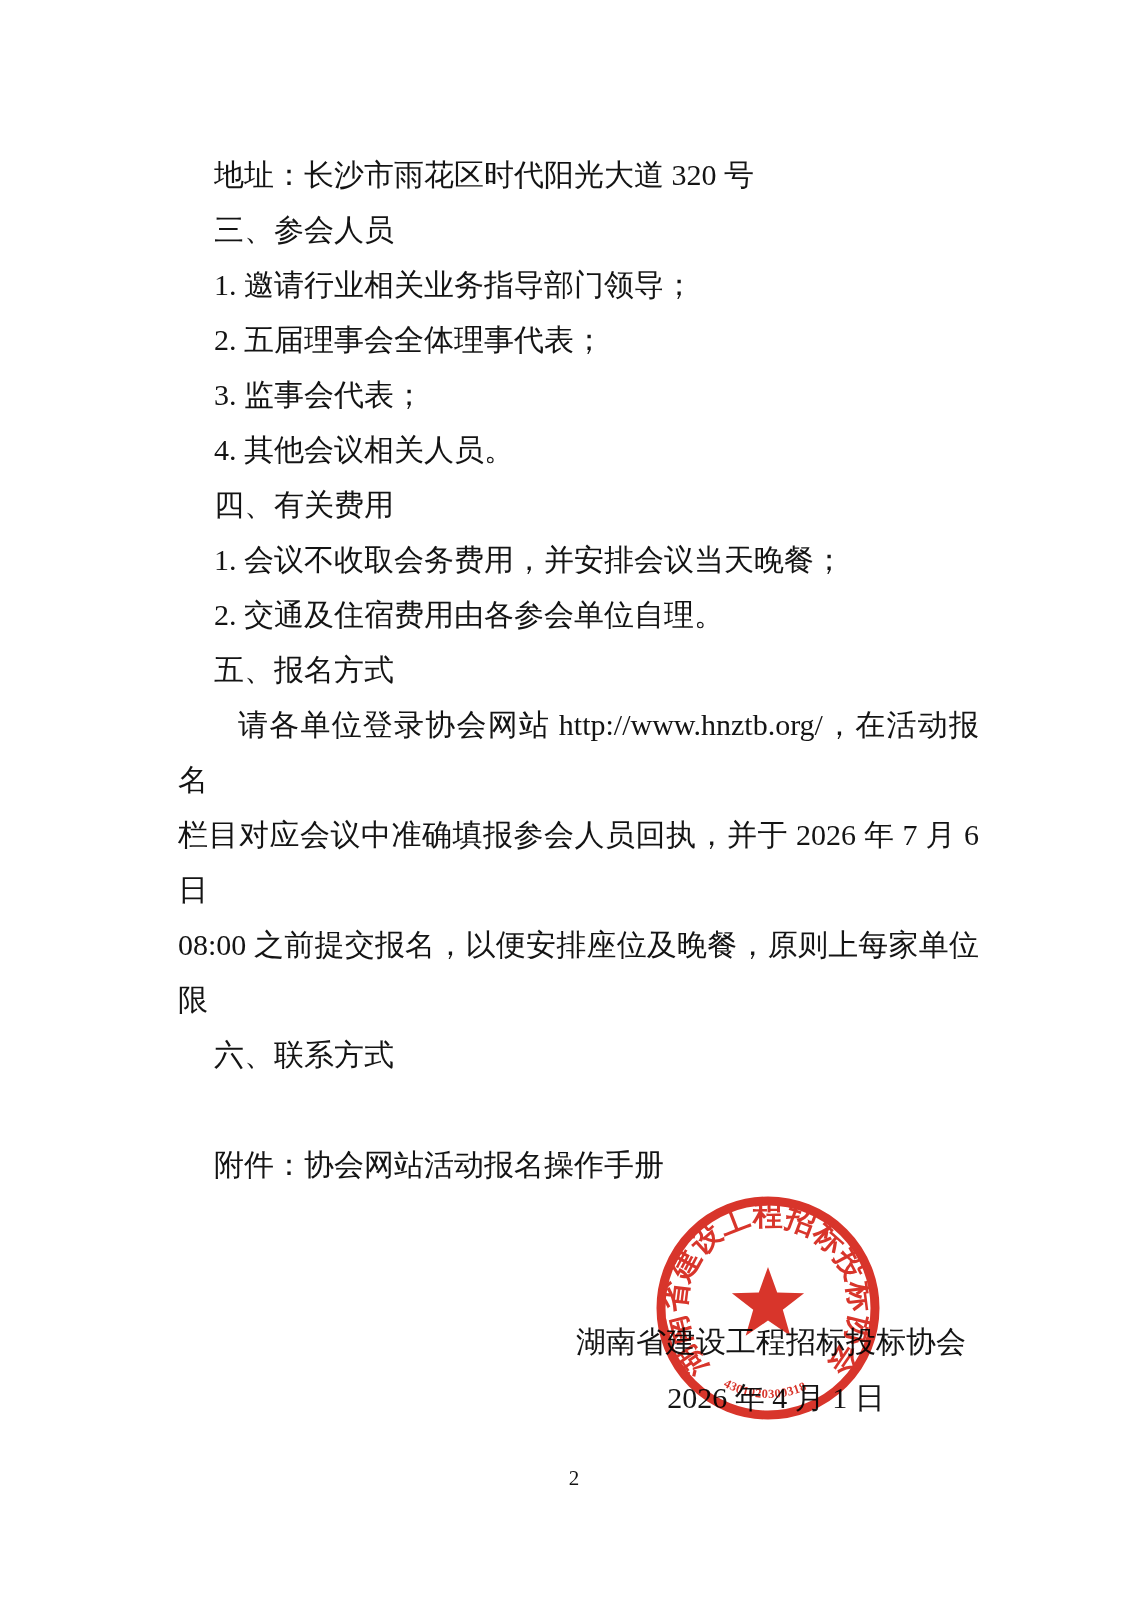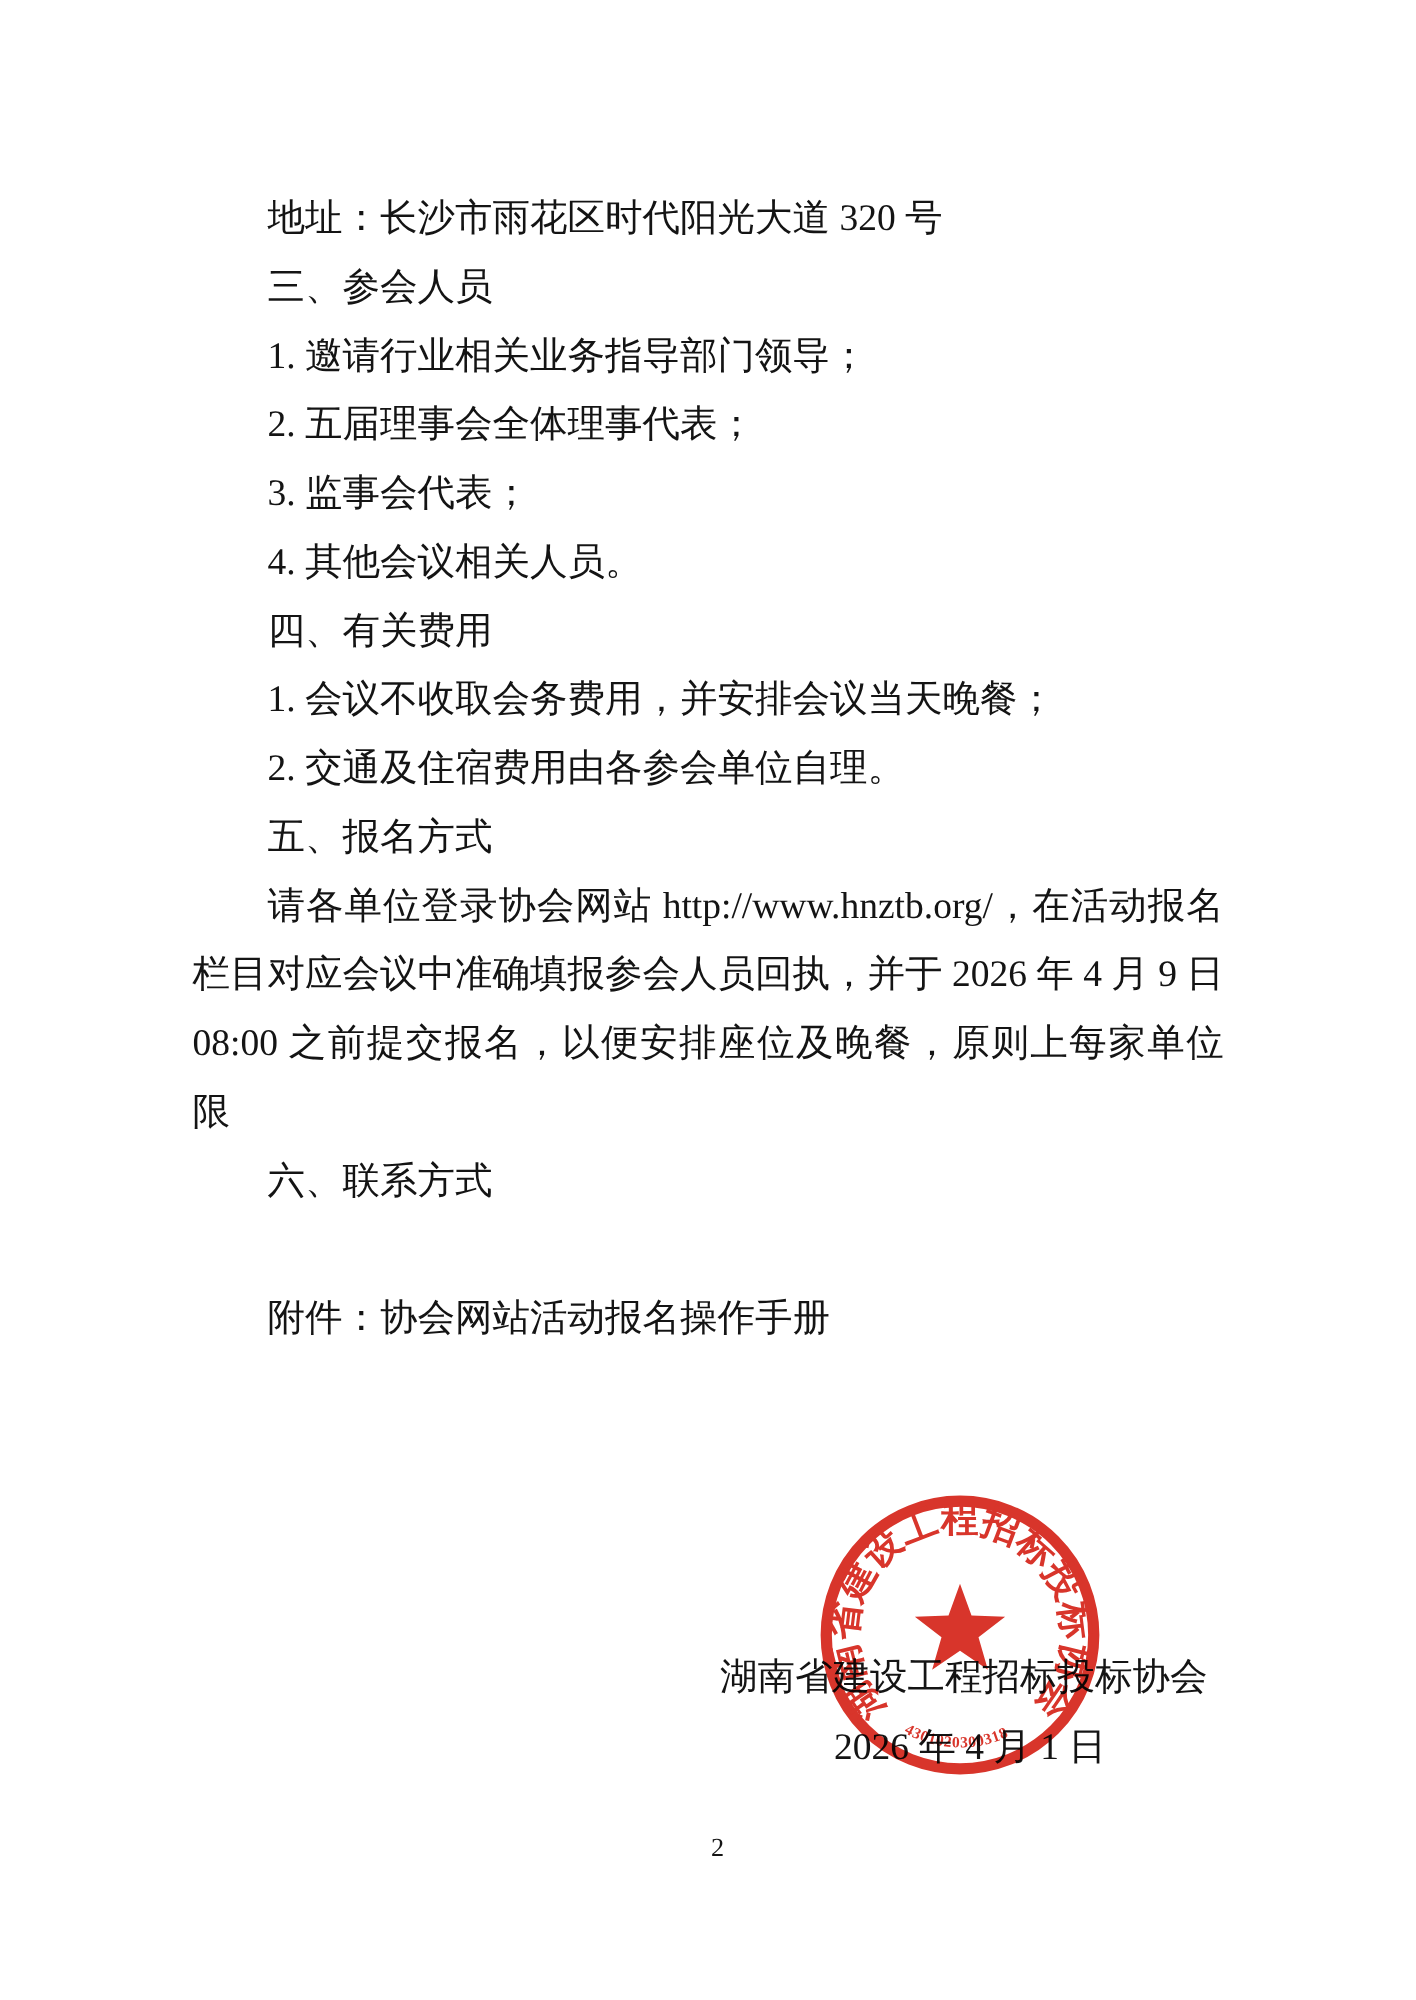--- a/index.html
+++ b/index.html
@@ -11,21 +11,21 @@
     font-family:"Liberation Serif","DejaVu Serif",serif;
     color:#141414;
   }
   .doc-body{
     position:absolute;left:154px;top:147px;width:825px;
     font-size:30px;line-height:55px;
   }
   .line{min-height:55px;}
   .indent{text-indent:60px;}
   .heading{text-indent:60px;font-weight:normal;}
-  .just{text-align:justify;text-align-last:justify;}
+  .just{text-align:justify;text-align-last:justify;margin-left:24px;}
   .sig-org{
     position:absolute;left:566px;top:1324px;width:410px;
     text-align:center;font-size:30px;line-height:36px;
   }
   .sig-date{
     position:absolute;left:658px;top:1380px;width:236px;
     text-align:center;font-size:30px;line-height:36px;
   }
   .page-num{
     position:absolute;left:558px;top:1464px;width:32px;
@@ -47,21 +47,21 @@
     <div class="line heading">三、参会人员</div>
     <div class="line indent">1. 邀请行业相关业务指导部门领导；</div>
     <div class="line indent">2. 五届理事会全体理事代表；</div>
     <div class="line indent">3. 监事会代表；</div>
     <div class="line indent">4. 其他会议相关人员。</div>
     <div class="line heading">四、有关费用</div>
     <div class="line indent">1. 会议不收取会务费用，并安排会议当天晚餐；</div>
     <div class="line indent">2. 交通及住宿费用由各参会单位自理。</div>
     <div class="line heading">五、报名方式</div>
     <div class="line indent just">请各单位登录协会网站 http://www.hnztb.org/，在活动报名</div>
-    <div class="line just">栏目对应会议中准确填报参会人员回执，并于 2026 年 4 月 9 日</div>
+    <div class="line just">栏目对应会议中准确填报参会人员回执，并于 2026 年 7 月 6 日</div>
     <div class="line just">08:00 之前提交报名，以便安排座位及晚餐，原则上每家单位限</div>
     <div class="line heading">六、联系方式</div>
     <div class="line"></div>
     <div class="line indent">附件：协会网站活动报名操作手册</div>
   </div>
 
   <div class="sig-org">湖南省建设工程招标投标协会</div>
   <div class="sig-date">2026 年 4 月 1 日</div>
 
   <svg class="seal" viewBox="0 0 244 244" xmlns="http://www.w3.org/2000/svg" aria-hidden="true">

